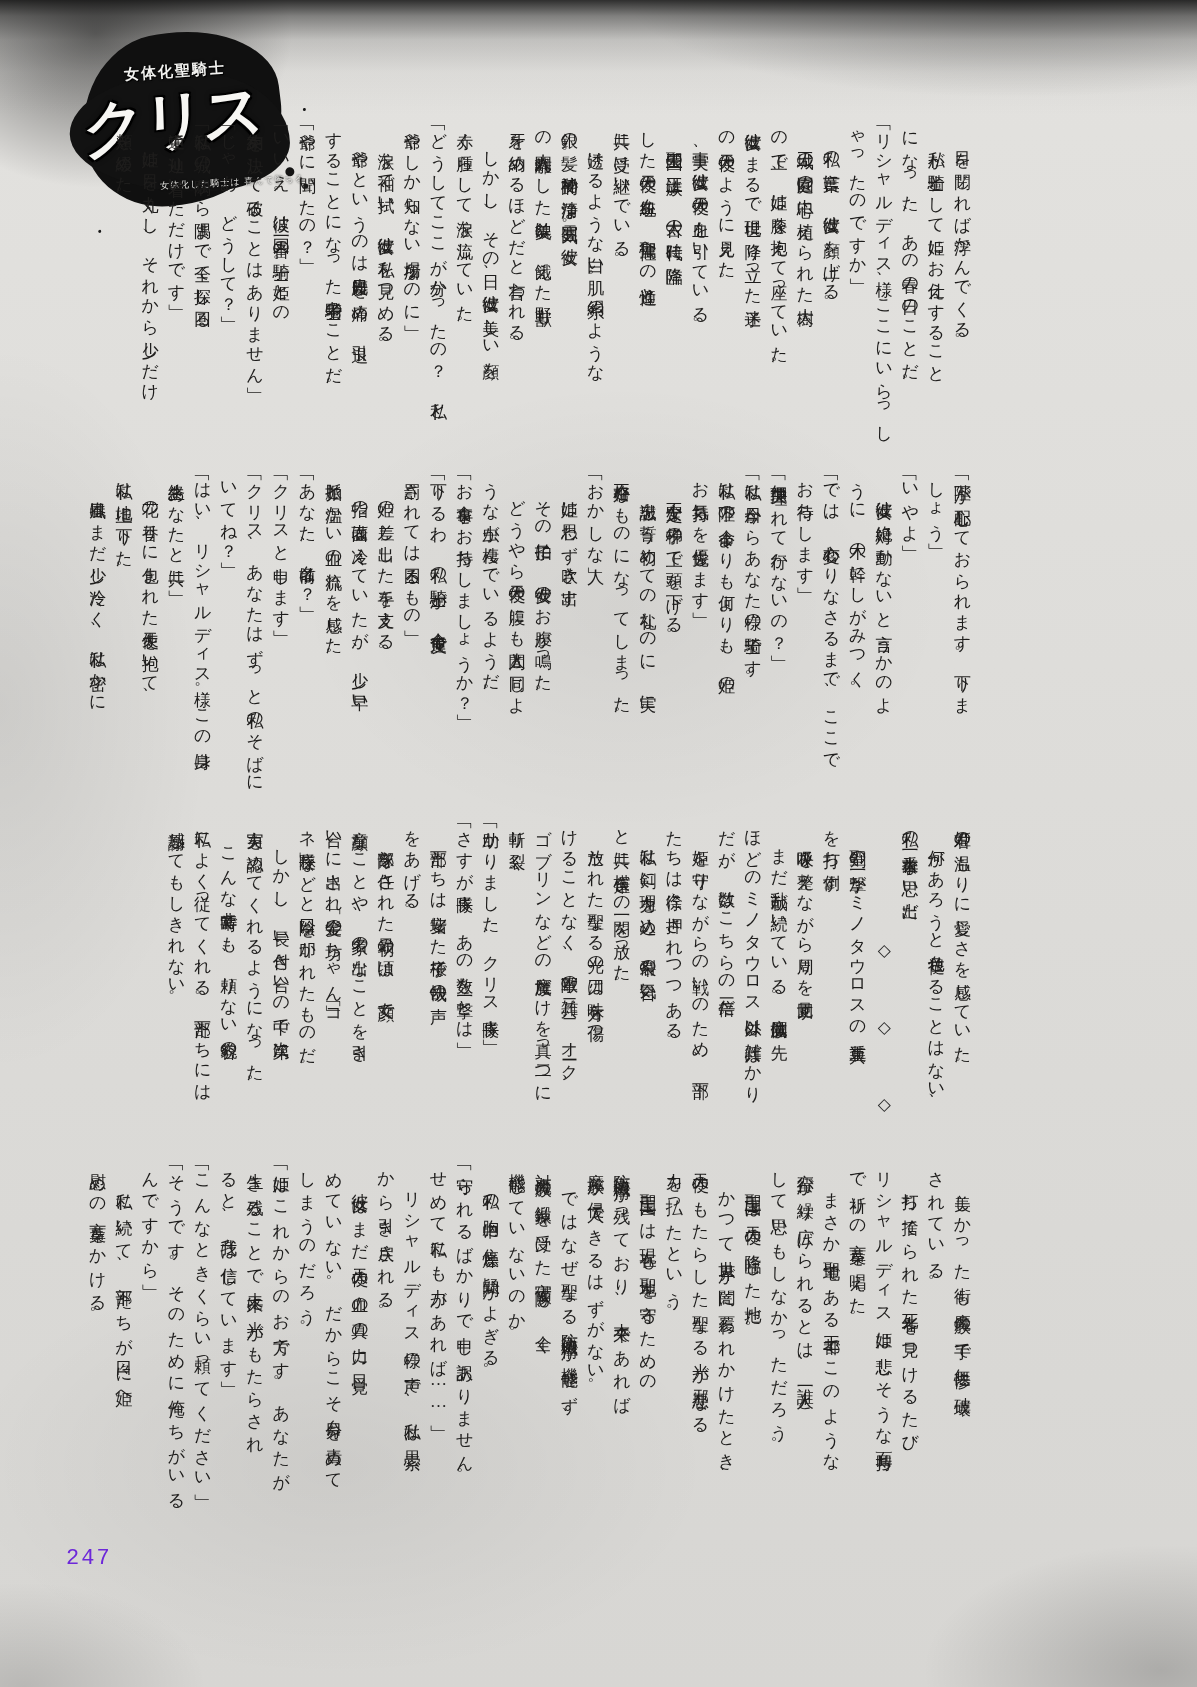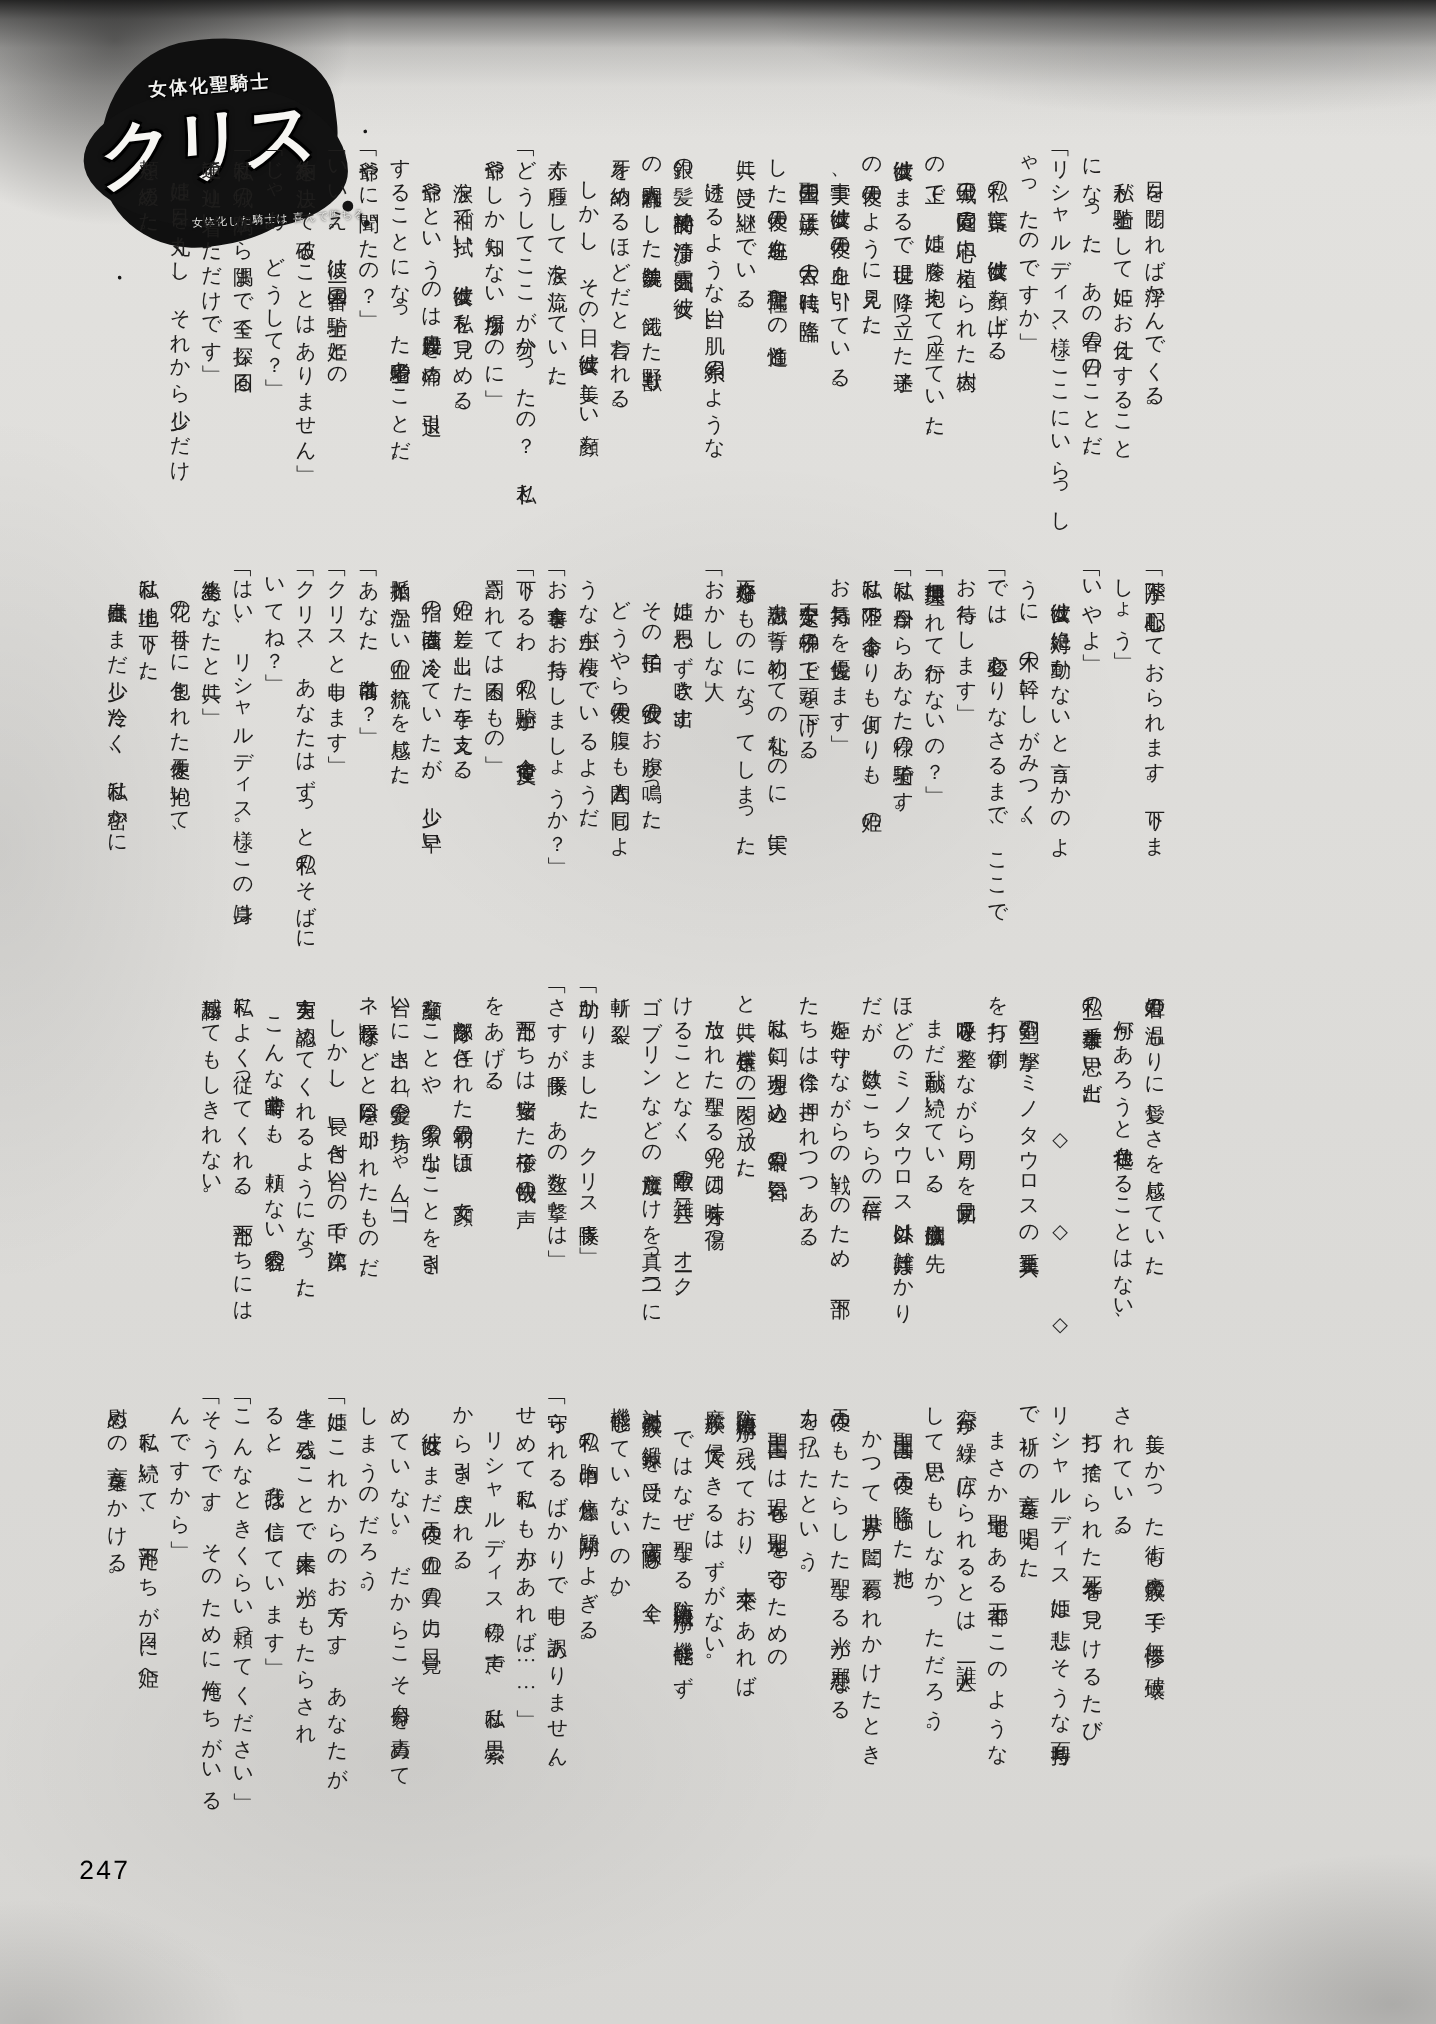--- a/index.html
+++ b/index.html
@@ -59,22 +59,22 @@
     position:absolute;left:14px;top:60px;color:#f7f6f3;font-size:62px;font-weight:bold;
     transform:rotate(-7deg) skewX(-6deg);letter-spacing:-3px;white-space:nowrap;
     text-shadow:2px 2px 0 #000,-2px -2px 0 #000,2px -2px 0 #000,-2px 2px 0 #000,0 0 6px #000;
   }
   .logo-tagline{
     position:absolute;left:92px;top:158px;color:#e9e9e6;font-size:9px;letter-spacing:1px;
     transform:rotate(-3deg);white-space:nowrap;text-shadow:0 0 2px #000;
   }
   
   .page-number{
-    position:absolute;left:66px;top:1546px;font-size:22px;color:#000000;letter-spacing:2px;
-    font-family:Liberation Sans, sans-serif;
+    position:absolute;left:66px;top:1546px;font-size:22px;color:#6d28d9;letter-spacing:2px;
+    font-family:Liberation Mono, monospace;
   }
 </style>
 </head>
 <body>
 
 <div class="page">
 
   <div class="logo">
     <div class="blob"></div>
     <div class="logo-series">女体化聖騎士</div>

